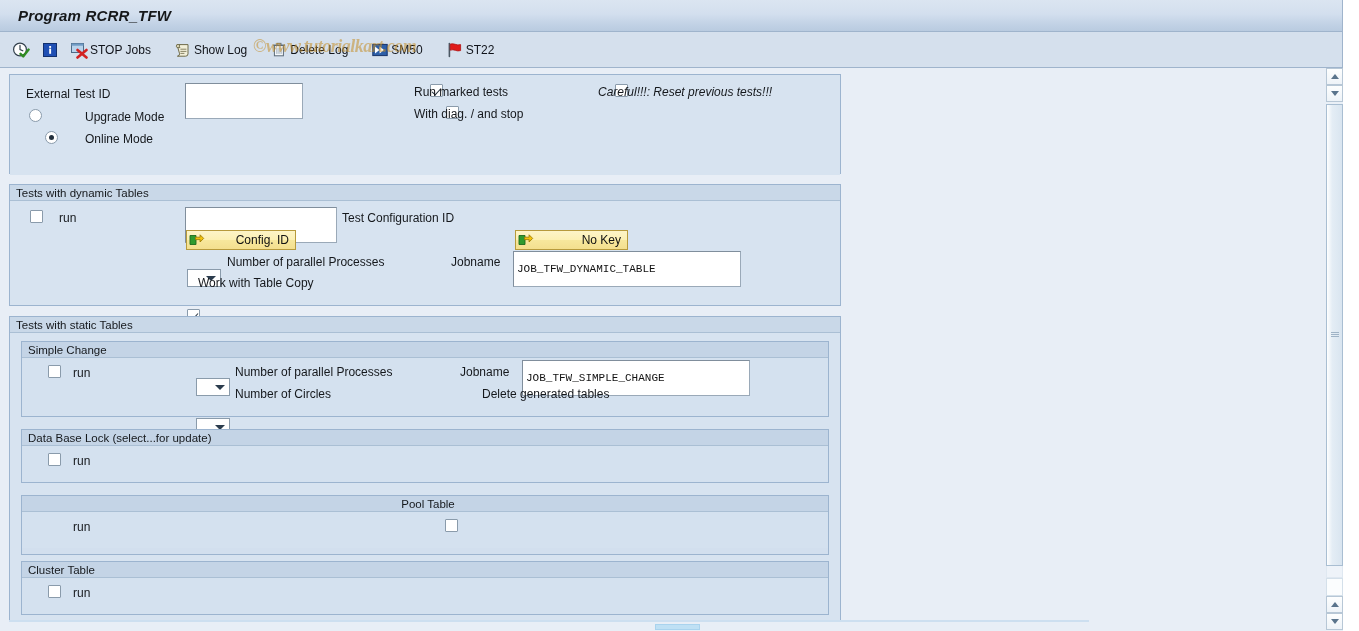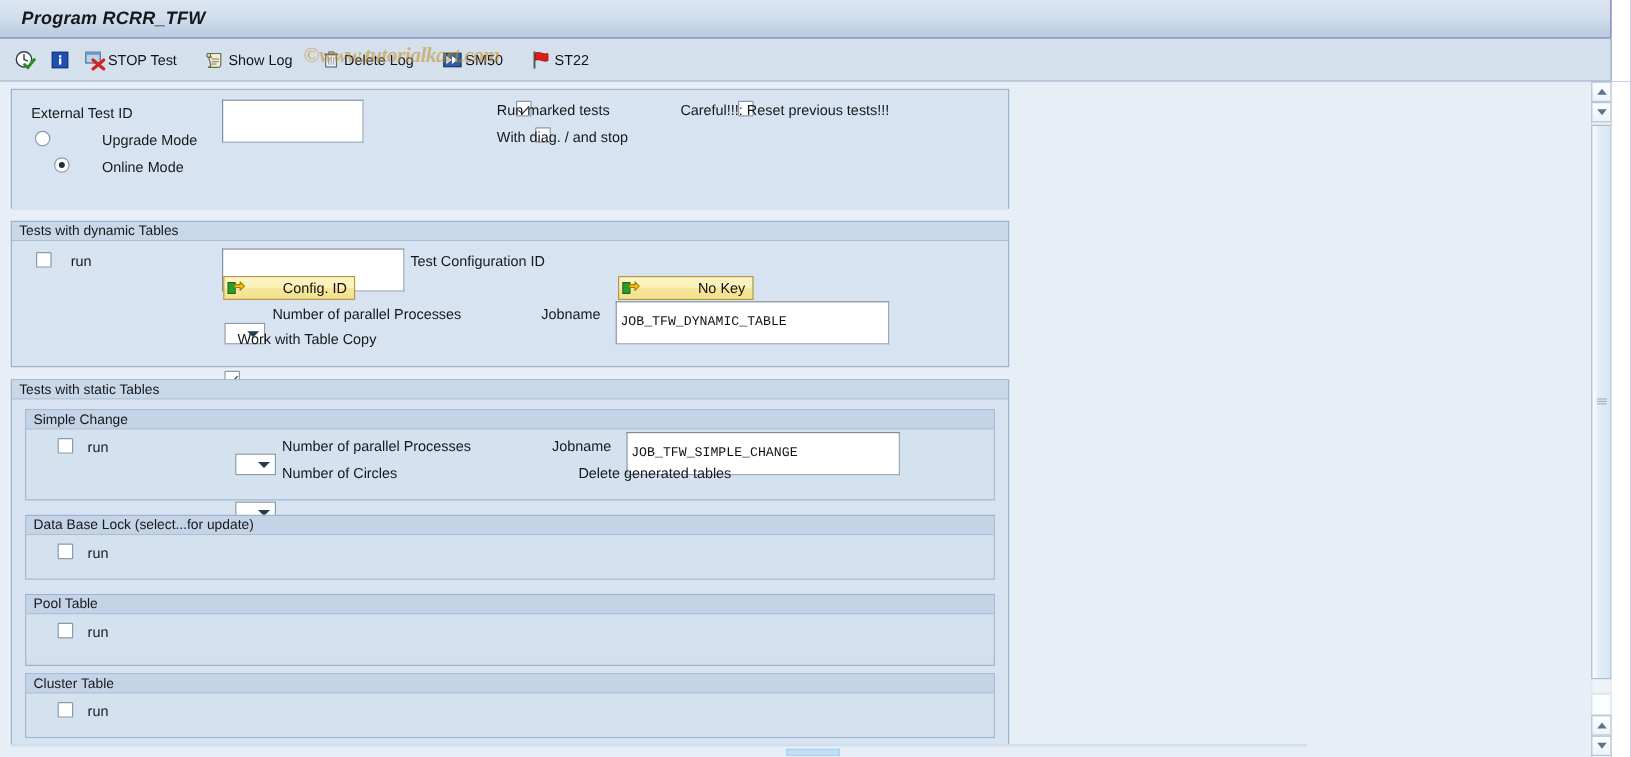--- a/index.html
+++ b/index.html
@@ -396,21 +396,21 @@
     </div>
 
     <div class="tb-item">
       <span class="tb-icon">
         <svg width="18" height="18" viewBox="0 0 18 18">
           <rect x="1.5" y="2.5" width="12" height="9" fill="#b9d3ec" stroke="#4e6b87" stroke-width="1"></rect>
           <rect x="1.5" y="2.5" width="12" height="2.2" fill="#6f9ac4"></rect>
           <path d="M7.5 9 L16.5 16.5 M16.5 9 L7.5 16.5" stroke="#d22222" stroke-width="2.6" stroke-linecap="round"></path>
         </svg>
       </span>
-      <span class="lbl">STOP Test</span>
+      <span class="lbl">STOP Jobs</span>
     </div>
 
     <span class="tb-gap"></span>
 
     <div class="tb-item">
       <span class="tb-icon">
         <svg width="18" height="18" viewBox="0 0 18 18">
           <path d="M3 3.6 h11 v9.2 a2.4 2.4 0 0 1 -2.4 2.4 H3.4 a2.4 2.4 0 0 0 2.2 -2.4 Z" fill="#f2efd9" stroke="#6e6a4a" stroke-width="1"></path>
           <path d="M3 3.6 a2.1 2.1 0 0 0 0 3 h3 a2.1 2.1 0 0 1 0 -3 Z" fill="#dedaba" stroke="#6e6a4a" stroke-width="0.9"></path>
           <path d="M6.4 8.2 h6 M6.4 10.4 h6 M6.4 12.4 h4" stroke="#7c7758" stroke-width="0.9"></path>
@@ -478,21 +478,21 @@
           <div class="lbl-txt abs" style="left:75px; top:57px;">Online Mode</div>
 
           
           <span class="cbx checked abs" style="left:387px; top:9px;"></span>
           <div class="lbl-txt abs" style="left:404px; top:10px;">Run marked tests</div>
 
           <span class="cbx abs" style="left:387px; top:31px;"></span>
           <div class="lbl-txt abs" style="left:404px; top:32px;">With diag. / and stop</div>
 
           <span class="cbx abs" style="left:540px; top:9px;"></span>
-          <div class="lbl-txt abs" style="left:557px; top:10px;">Careful!!!: Reset previous tests!!!</div>
+          <div class="lbl-txt abs" style="left:588px; top:10px;font-style:italic;">Careful!!!: Reset previous tests!!!</div>
         </div>
       </div>
 
       <div class="group" style="left:9px; top:116px; width:832px; height:122px;">
         <div class="grp-head">Tests with dynamic Tables</div>
         <div class="grp-body" style="height:104px;">
 
           <span class="cbx abs" style="left:20px; top:9px;"></span>
           <div class="lbl-txt abs" style="left:49px; top:10px;">run</div>
 
@@ -565,21 +565,21 @@
           </div>
 
           <div class="subgroup" style="left:11px; top:96px; width:808px; height:54px;">
             <div class="grp-head">Data Base Lock (select...for update)</div>
             <div class="grp-body" style="height:36px;">
               <span class="cbx abs" style="left:26px; top:7px;"></span>
               <div class="lbl-txt abs" style="left:51px; top:8px;">run</div>
             </div>
           </div>
 
-          <div class="subgroup" style="left:11px; top:162px; width:808px; height:60px;">
+          <div class="subgroup" style="left:11px; top:162px; width:808px; height:60px;text-align:center;">
             <div class="grp-head">Pool Table</div>
             <div class="grp-body" style="height:36px;">
               <span class="cbx abs" style="left:26px; top:7px;"></span>
               <div class="lbl-txt abs" style="left:51px; top:8px;">run</div>
             </div>
           </div>
 
           <div class="subgroup" style="left:11px; top:228px; width:808px; height:54px;">
             <div class="grp-head">Cluster Table</div>
             <div class="grp-body" style="height:36px;">

